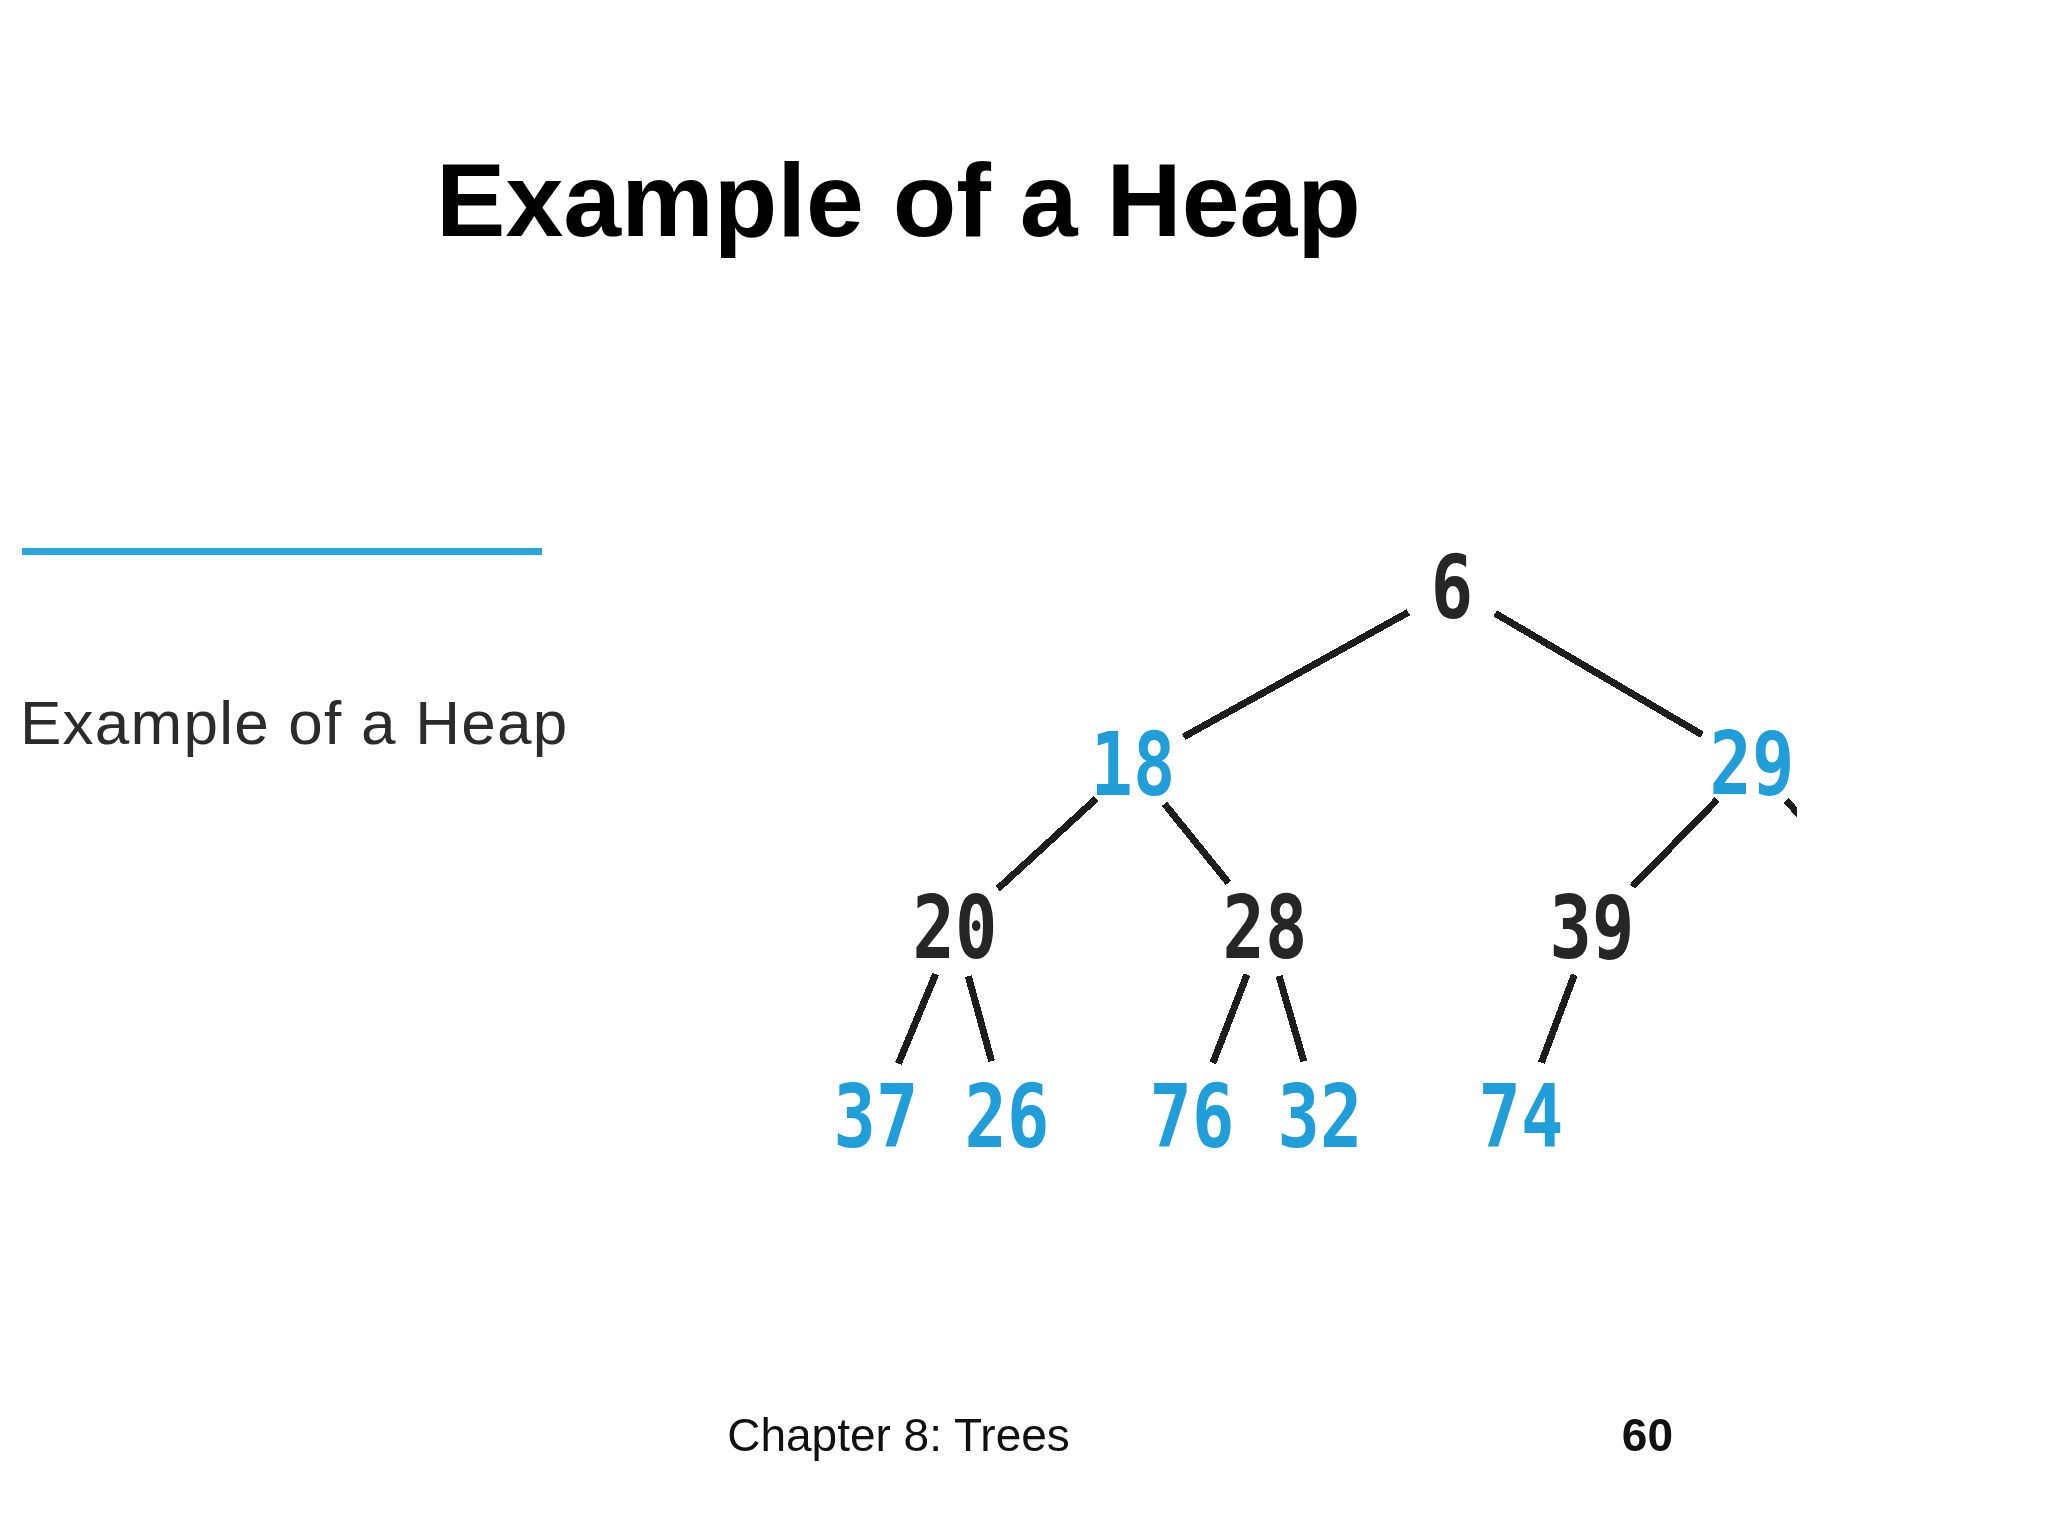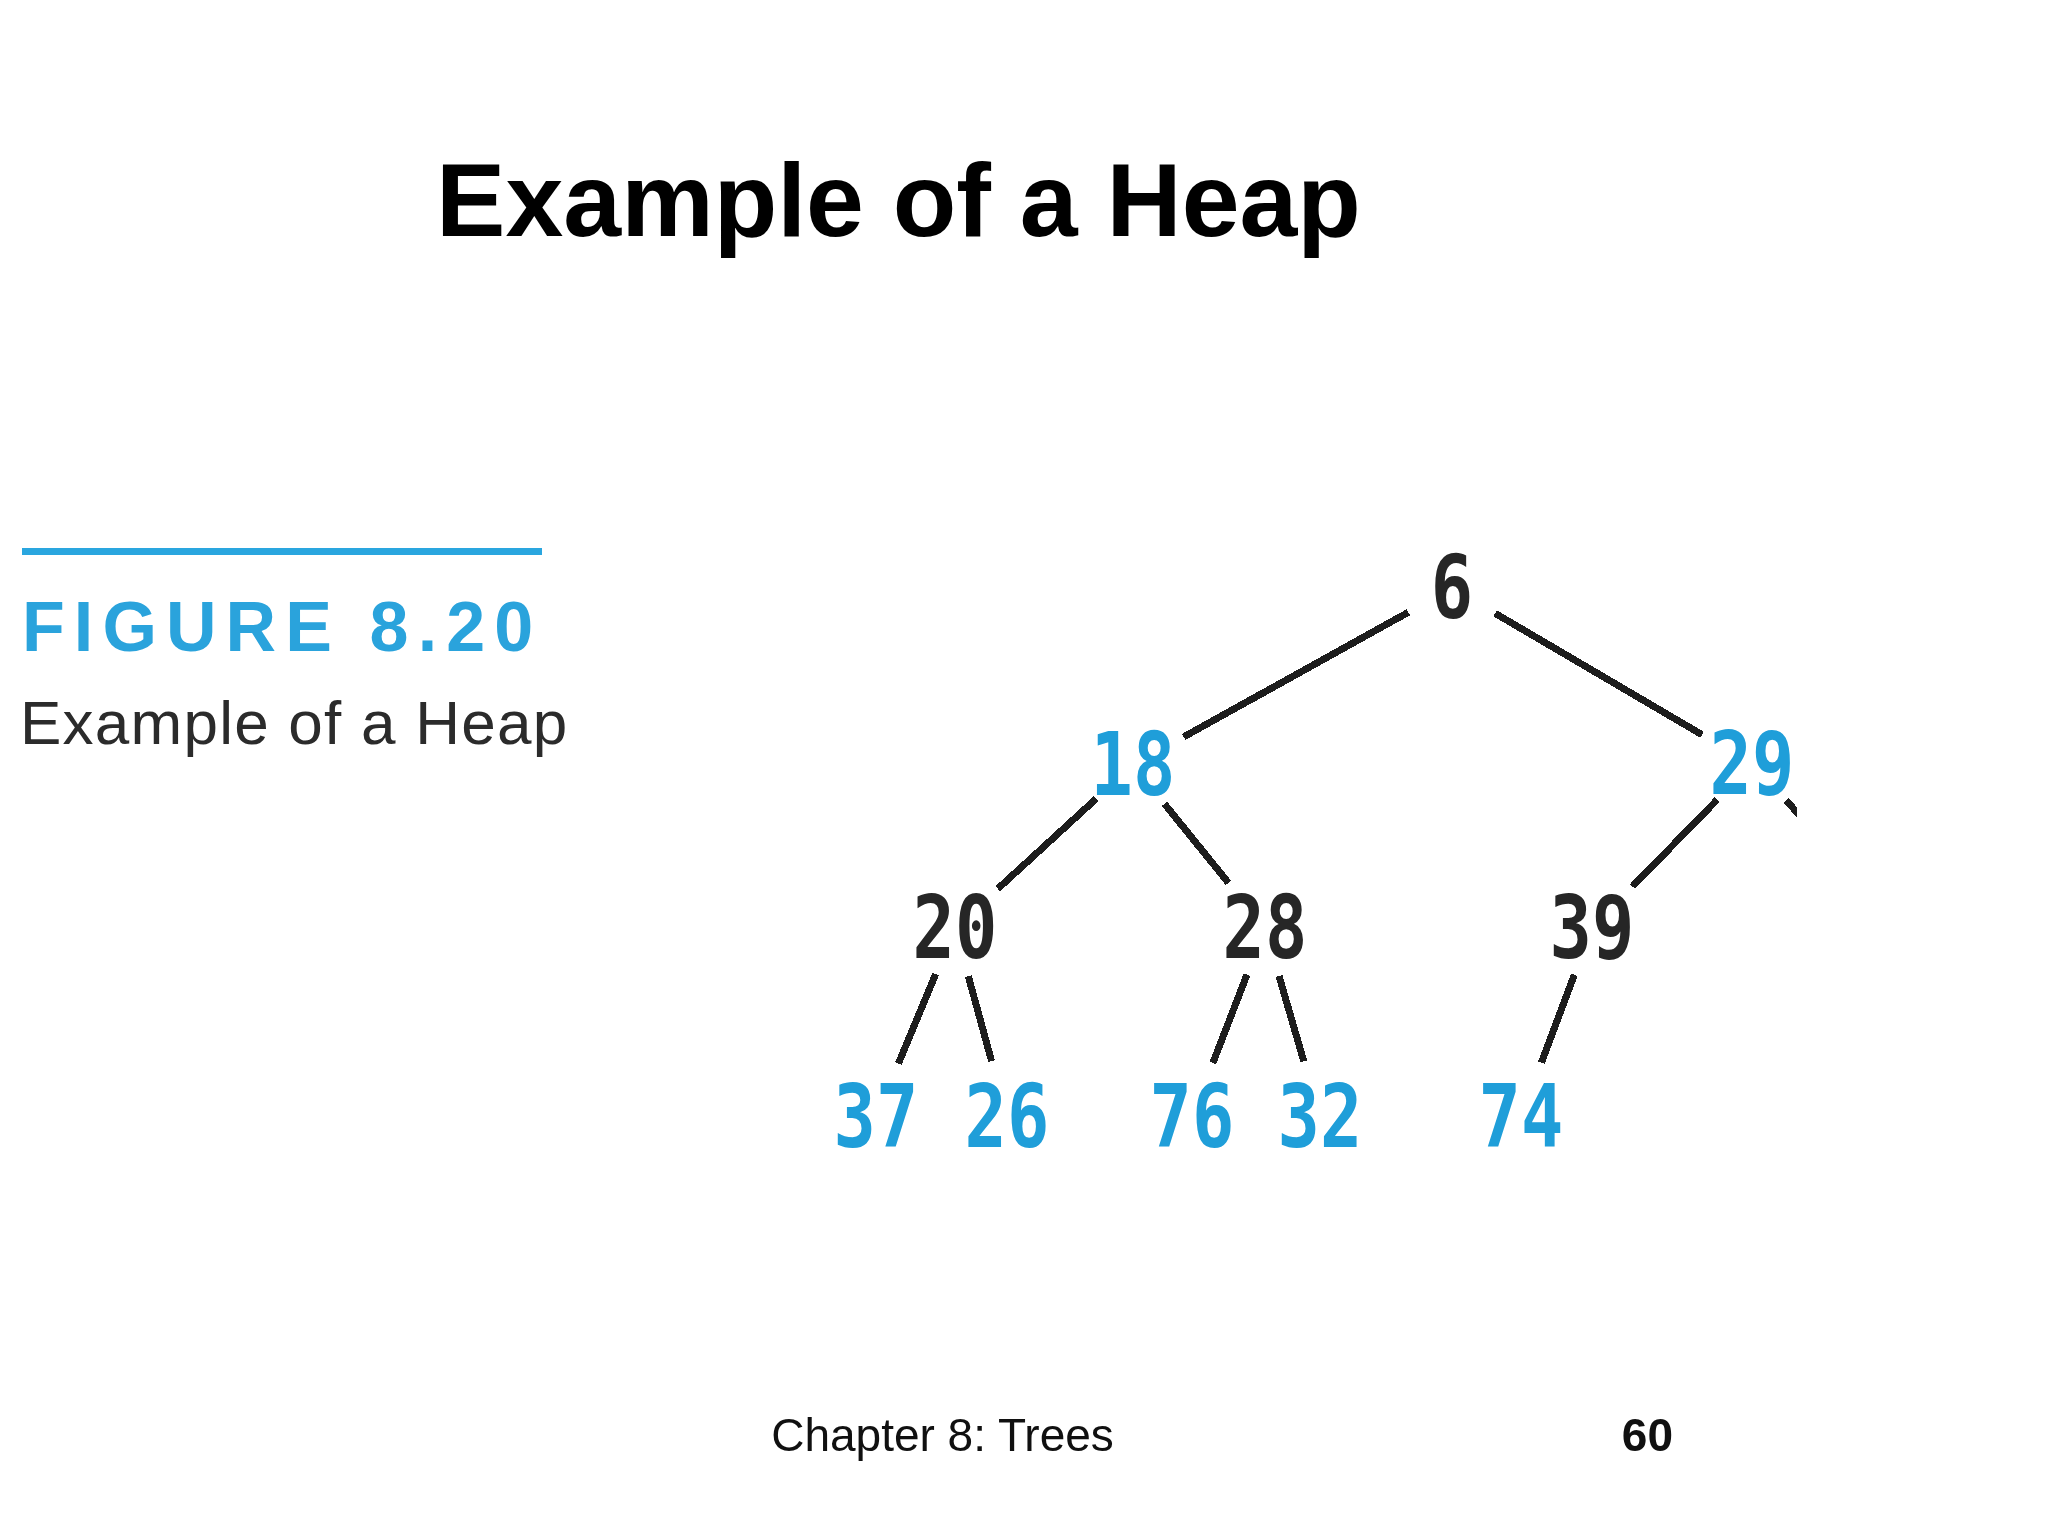--- a/index.html
+++ b/index.html
@@ -31,36 +31,35 @@
   .tree svg { position:absolute; left:0; top:0; }
   .tree-node {
     position:absolute; transform:translate(-50%,-50%) scaleX(0.8);
     font-family:"DejaVu Sans Mono", monospace;
     font-weight:bold; font-size:88px; line-height:1; white-space:nowrap;
   }
   .tree-node.blue { color:var(--node-blue,#1f9ed9); }
   .tree-node.dark { color:var(--node-dark,#262626); }
   .footer-chapter {
     position:absolute; top:1412px; left:0; width:100%;
-    text-align:center; font-size:46px; color:#101010; line-height:1;margin-left:44px;
+    text-align:center; font-size:46px; color:#101010; line-height:1;
   }
   .footer-page {
     position:absolute; top:1412px; right:124px;
     font-size:46px; color:#101010; line-height:1;font-weight:bold;
   }
 </style>
 </head>
 <body>
 
 <div class="slide">
 
   <div class="title">Example of a Heap</div>
 
   <div class="figure-rule"></div>
-  <div class="figure-tag">FIGURE 8.20</div>
   <div class="figure-caption">Example of a Heap</div>
 
   <div class="tree">
     <svg id="tree-edges" width="2048" height="1536" viewBox="0 0 2048 1536" shape-rendering="crispEdges">
         <line x1="1408.3" y1="612.3" x2="1183.7" y2="736.9" stroke="#1d1d1d" stroke-width="7"></line>
         <line x1="1495.1" y1="613.3" x2="1702.0" y2="734.7" stroke="#1d1d1d" stroke-width="7"></line>
         <line x1="1096.1" y1="798.8" x2="997.8" y2="888.8" stroke="#1d1d1d" stroke-width="7"></line>
         <line x1="1164.5" y1="803.9" x2="1228.5" y2="882.9" stroke="#1d1d1d" stroke-width="7"></line>
         <line x1="1717.1" y1="799.8" x2="1632.5" y2="886.5" stroke="#1d1d1d" stroke-width="7"></line>
         <line x1="1786.1" y1="800.6" x2="1865.4" y2="885.6" stroke="#1d1d1d" stroke-width="7"></line>

